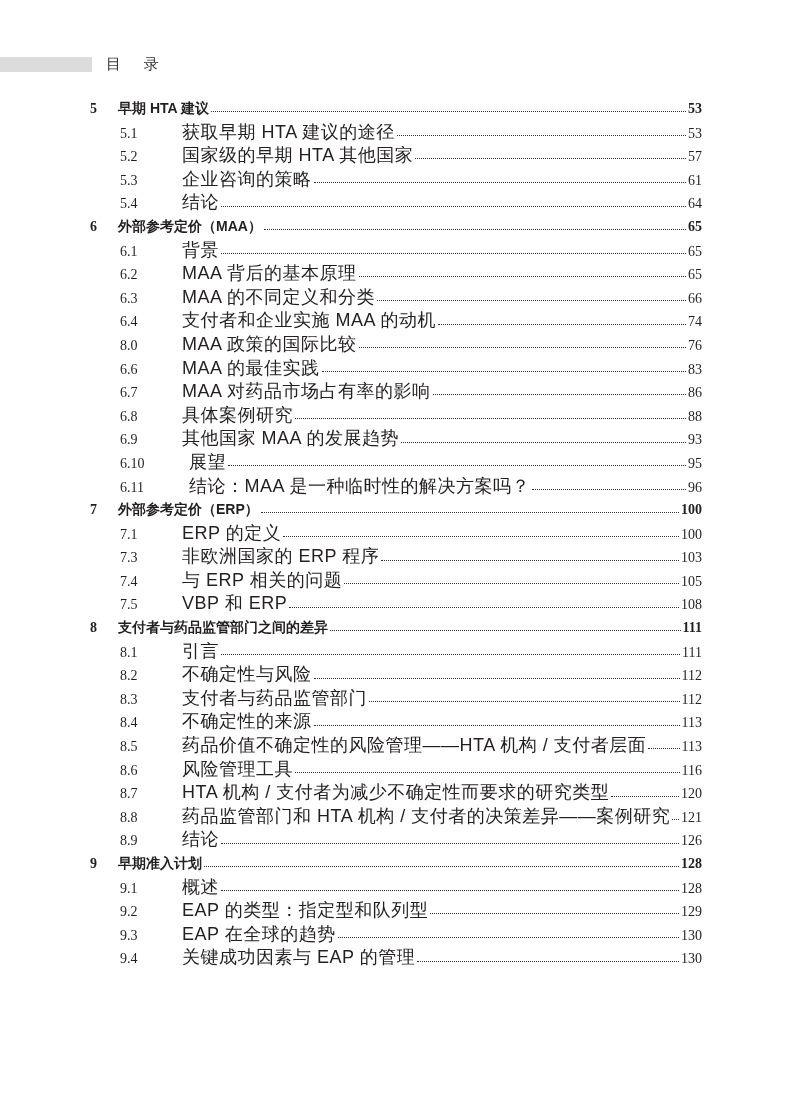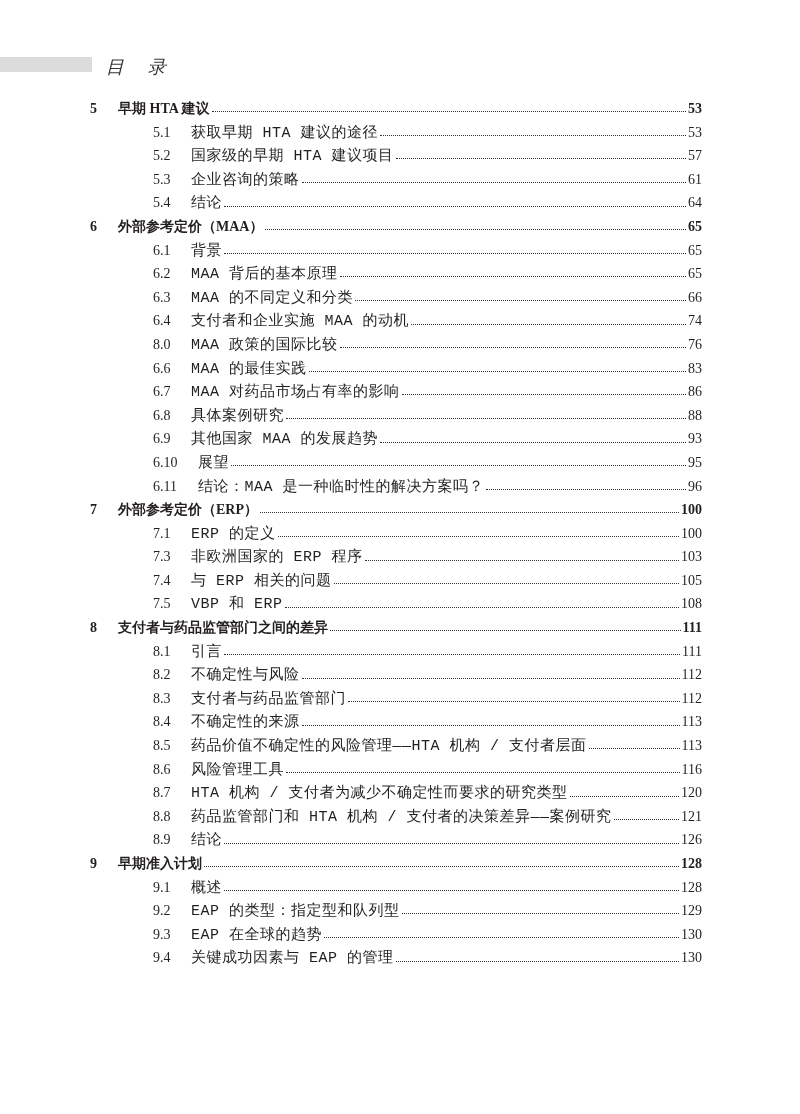--- a/index.html
+++ b/index.html
@@ -8,42 +8,42 @@
     font-family: "Liberation Serif", "DejaVu Serif", serif;
     color: #231f20;
   }
   .header-bar {
     position: absolute; left: 0; top: 57px; width: 92px; height: 15px;
     background: #dcdcdc;
   }
   .header-title {
     position: absolute; left: 106px; top: 55px;
     font-family: "DejaVu Sans", "Liberation Sans", sans-serif;
-    font-size: 18px; letter-spacing: 9px; color: #333; font-style: italic;
+    font-size: 15px; letter-spacing: 9px; color: #333;
   }
   .toc { position: absolute; left: 90px; top: 97px; width: 612px; }
   .row {
     display: flex; align-items: baseline; height: 23.6px; line-height: 23.6px;
     font-size: 14px; white-space: nowrap;
   }
   .row .num { flex: none; }
   .row .title { flex: none; }
   .row .dots {
     flex: 1 1 auto; overflow: hidden; margin: 0 2px;
     border-bottom: 1.5px dotted #333; height: 0; align-self: center;
     position: relative; top: 3px;
   }
   .row .page { flex: none; text-align: left; }
   .chapter { font-weight: bold; font-family: "Liberation Serif", "DejaVu Sans", serif; }
   .chapter .num { width: 28px; }
-  .chapter .title { font-family: Liberation Serif, serif; font-size: 14px; font-weight: bold; }
+  .chapter .title { font-family: Liberation Sans, sans-serif; font-size: 14px; font-weight: bold; }
   .section { padding-left: 30px; }
-  .section .num { width: 38px; margin-left: 33px; }
+  .section .num { width: 38px; }
   .section .num.wide { width: 45px; }
-  .section .title { font-family: Liberation Mono, monospace; font-size: 15px; letter-spacing: 0.5px; }
+  .section .title { font-family: Liberation Sans, sans-serif; font-size: 18px; letter-spacing: 0.5px; margin-left: 24px; }
 </style>
 </head>
 <body>
 
 <div class="header-bar"></div>
 <div class="header-title">目 录</div>
 
 <div class="toc" id="toc">
     <div class="row chapter">
       <span class="num">5</span>
@@ -52,21 +52,21 @@
       <span class="page">53</span>
     </div>
     <div class="row section">
       <span class="num">5.1</span>
       <span class="title">获取早期 HTA 建议的途径</span>
       <span class="dots"></span>
       <span class="page">53</span>
     </div>
     <div class="row section">
       <span class="num">5.2</span>
-      <span class="title">国家级的早期 HTA 建议项目</span>
+      <span class="title">国家级的早期 HTA 其他国家</span>
       <span class="dots"></span>
       <span class="page">57</span>
     </div>
     <div class="row section">
       <span class="num">5.3</span>
       <span class="title">企业咨询的策略</span>
       <span class="dots"></span>
       <span class="page">61</span>
     </div>
     <div class="row section">

